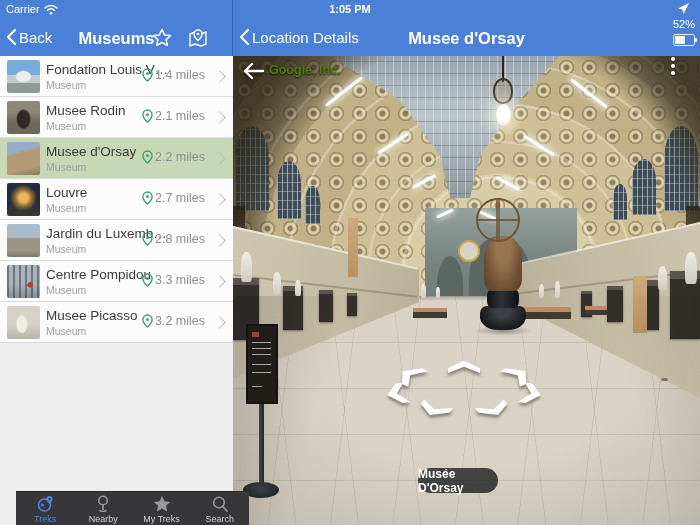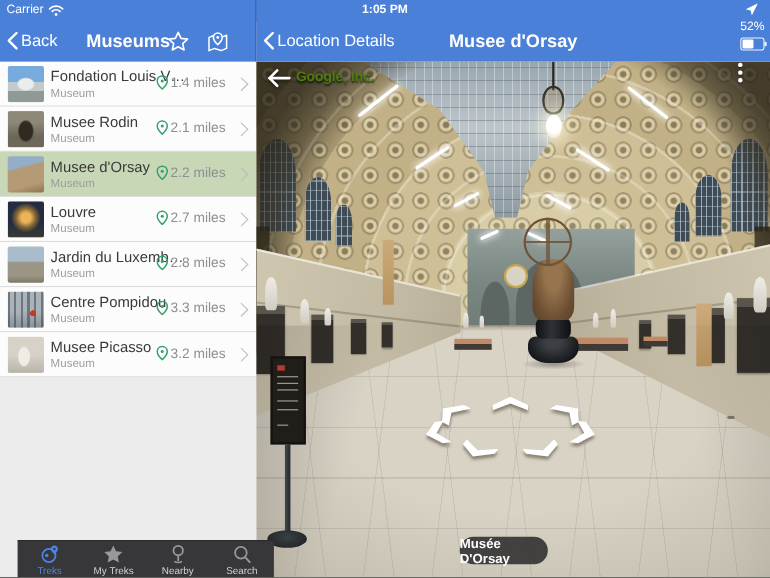--- a/index.html
+++ b/index.html
@@ -87,21 +87,21 @@
     background:linear-gradient(0deg,transparent 47%,rgba(111,83,52,.85) 47% 53%,transparent 53%),linear-gradient(90deg,transparent 46%,rgba(111,83,52,.75) 46% 54%,transparent 54%);}
   .lamp-rod{left:269px;top:0;width:2px;height:26px;background:#2a2520;}
   .lamp-cage{left:260px;top:22px;width:20px;height:26px;border:2px solid #3a3226;border-radius:50% 50% 45% 45%;box-sizing:border-box;background:rgba(150,120,60,.28);}
   .lamp-bulb{left:263px;top:48px;width:15px;height:22px;border-radius:50%;background:radial-gradient(circle at 50% 42%,#ffffff 0 45%,#f2ecd4 80%);box-shadow:0 0 14px 5px rgba(255,250,220,.75);}
   .ring-svg{left:146px;top:300px;filter:drop-shadow(0 3px 1.5px rgba(70,63,48,.55));}
   .kiosk-sign{left:13px;top:268px;width:32px;height:80px;background:#211e1a;border:2px solid #141210;box-sizing:border-box;}
   .kiosk-sign i{position:absolute;display:block;background:rgba(255,255,255,.6);height:1px;left:4px;right:5px;}
   .kiosk-red{position:absolute;left:4px;top:6px;width:7px;height:5px;background:#b23a2e;}
   .kiosk-pole{left:26px;top:348px;width:5px;height:84px;background:linear-gradient(90deg,#44494c,#23282a);}
   .kiosk-base{left:10px;top:426px;width:36px;height:16px;background:radial-gradient(ellipse at 50% 40%,#3a4043,#22272a 75%);border-radius:50%;}
-  .pill{left:185px;top:432px;width:80px;height:25px;background:rgba(45,45,47,.88);border-radius:13px;color:#fff;
+  .pill{left:185px;top:412px;width:80px;height:25px;background:rgba(45,45,47,.88);border-radius:13px;color:#fff;
     font-size:12px;font-weight:bold;display:flex;align-items:center;justify-content:center;z-index:30;}
   .sv-back{left:8px;top:2px;width:26px;height:26px;z-index:31;}
   .sv-attr{left:36px;top:7px;color:#4d7c0f;font-size:12.5px;font-weight:bold;text-shadow:0 1px 2px rgba(0,0,0,.8);z-index:31;}
   .kebab{left:437px;top:1px;width:6px;height:20px;z-index:31;}
   .kebab b{position:absolute;left:1px;width:3.5px;height:3.5px;border-radius:50%;background:#fff;box-shadow:0 1px 1px rgba(0,0,0,.5);}
   .speck{left:428px;top:322px;width:7px;height:3px;background:rgba(60,54,44,.55);border-radius:50%;}
 </style>
 </head>
 <body>
 
@@ -265,31 +265,31 @@
       <svg width="20" height="20" viewBox="0 0 20 20">
         <circle cx="9.5" cy="11" r="6" fill="none" stroke="#4a86e8" stroke-width="1.6"></circle>
         <circle cx="7.5" cy="11" r="1.6" fill="#4a86e8"></circle>
         <path d="M14.5 2 c-1.8 0 -3.1 1.3 -3.1 3.1 0 2.3 3.1 4.9 3.1 4.9 s3.1 -2.6 3.1 -4.9 C17.6 3.3 16.3 2 14.5 2 Z" fill="#4a86e8"></path>
         <circle cx="14.5" cy="5.1" r="1.1" fill="#37373a"></circle>
       </svg>
       <div class="tab-label">Treks</div>
     </div>
     <div class="tab">
       <svg width="20" height="20" viewBox="0 0 20 20">
-        <path d="M10 2 l2.5 5.2 5.7 .7 -4.2 3.9 1.1 5.6 -5.1 -2.8 -5.1 2.8 1.1 -5.6 -4.2 -3.9 5.7 -.7 Z" fill="#97979e"></path>
-      </svg>
-      <div class="tab-label">My Treks</div>
-    </div>
-    <div class="tab">
-      <svg width="20" height="20" viewBox="0 0 20 20">
         <circle cx="10" cy="6.5" r="4.3" fill="none" stroke="#97979e" stroke-width="1.6"></circle>
         <line x1="10" y1="10.8" x2="10" y2="16" stroke="#97979e" stroke-width="1.6"></line>
         <path d="M6.5 16.5 Q10 18.2 13.5 16.5" fill="none" stroke="#97979e" stroke-width="1.4"></path>
       </svg>
       <div class="tab-label">Nearby</div>
+    </div>
+    <div class="tab">
+      <svg width="20" height="20" viewBox="0 0 20 20">
+        <path d="M10 2 l2.5 5.2 5.7 .7 -4.2 3.9 1.1 5.6 -5.1 -2.8 -5.1 2.8 1.1 -5.6 -4.2 -3.9 5.7 -.7 Z" fill="#97979e"></path>
+      </svg>
+      <div class="tab-label">My Treks</div>
     </div>
     <div class="tab">
       <svg width="20" height="20" viewBox="0 0 20 20">
         <circle cx="9" cy="8.5" r="5.3" fill="none" stroke="#97979e" stroke-width="1.6"></circle>
         <line x1="12.8" y1="12.5" x2="17" y2="17" stroke="#97979e" stroke-width="1.8" stroke-linecap="round"></line>
       </svg>
       <div class="tab-label">Search</div>
     </div>
   </div>
 

